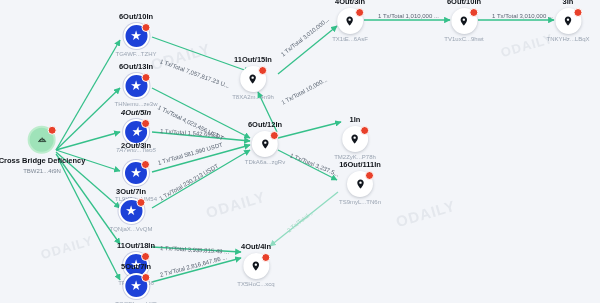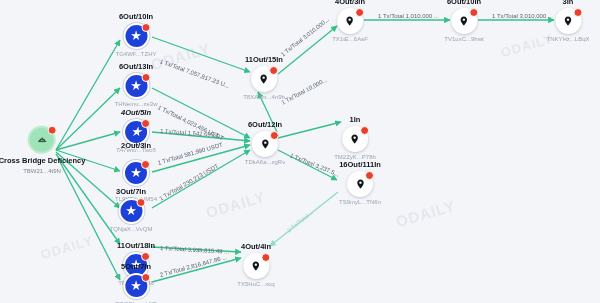--- a/index.html
+++ b/index.html
@@ -226,21 +226,21 @@
         <div class="node-addr">TFRdHt...tj66</div>
       </div>
       <div class="node" style="left: 136px; top: 285px;">
         <div class="node-title">5Out/7In</div>
         <div class="node-circle blue">
           <span class="star">★</span>
           <span class="badge"></span>
         </div>
         <div class="node-addr">TGGBfe...pbXF</div>
       </div>
-      <div class="node" style="left: 264px; top: 78px;">
+      <div class="node" style="left: 253px; top: 78px;">
         <div class="node-title">11Out/15In</div>
         <div class="node-circle white">
           <svg class="pin" viewBox="0 0 24 24">
             <path d="M12 2 C8 2 5 5 5 9 c0 5 7 13 7 13 s7-8 7-13 c0-4-3-7-7-7 z" fill="#11161d"></path>
             <circle cx="12" cy="9" r="2.6" fill="#ffffff"></circle>
           </svg>
           <span class="badge"></span>
         </div>
         <div class="node-addr">T8XA2m...4n9h</div>
       </div>

